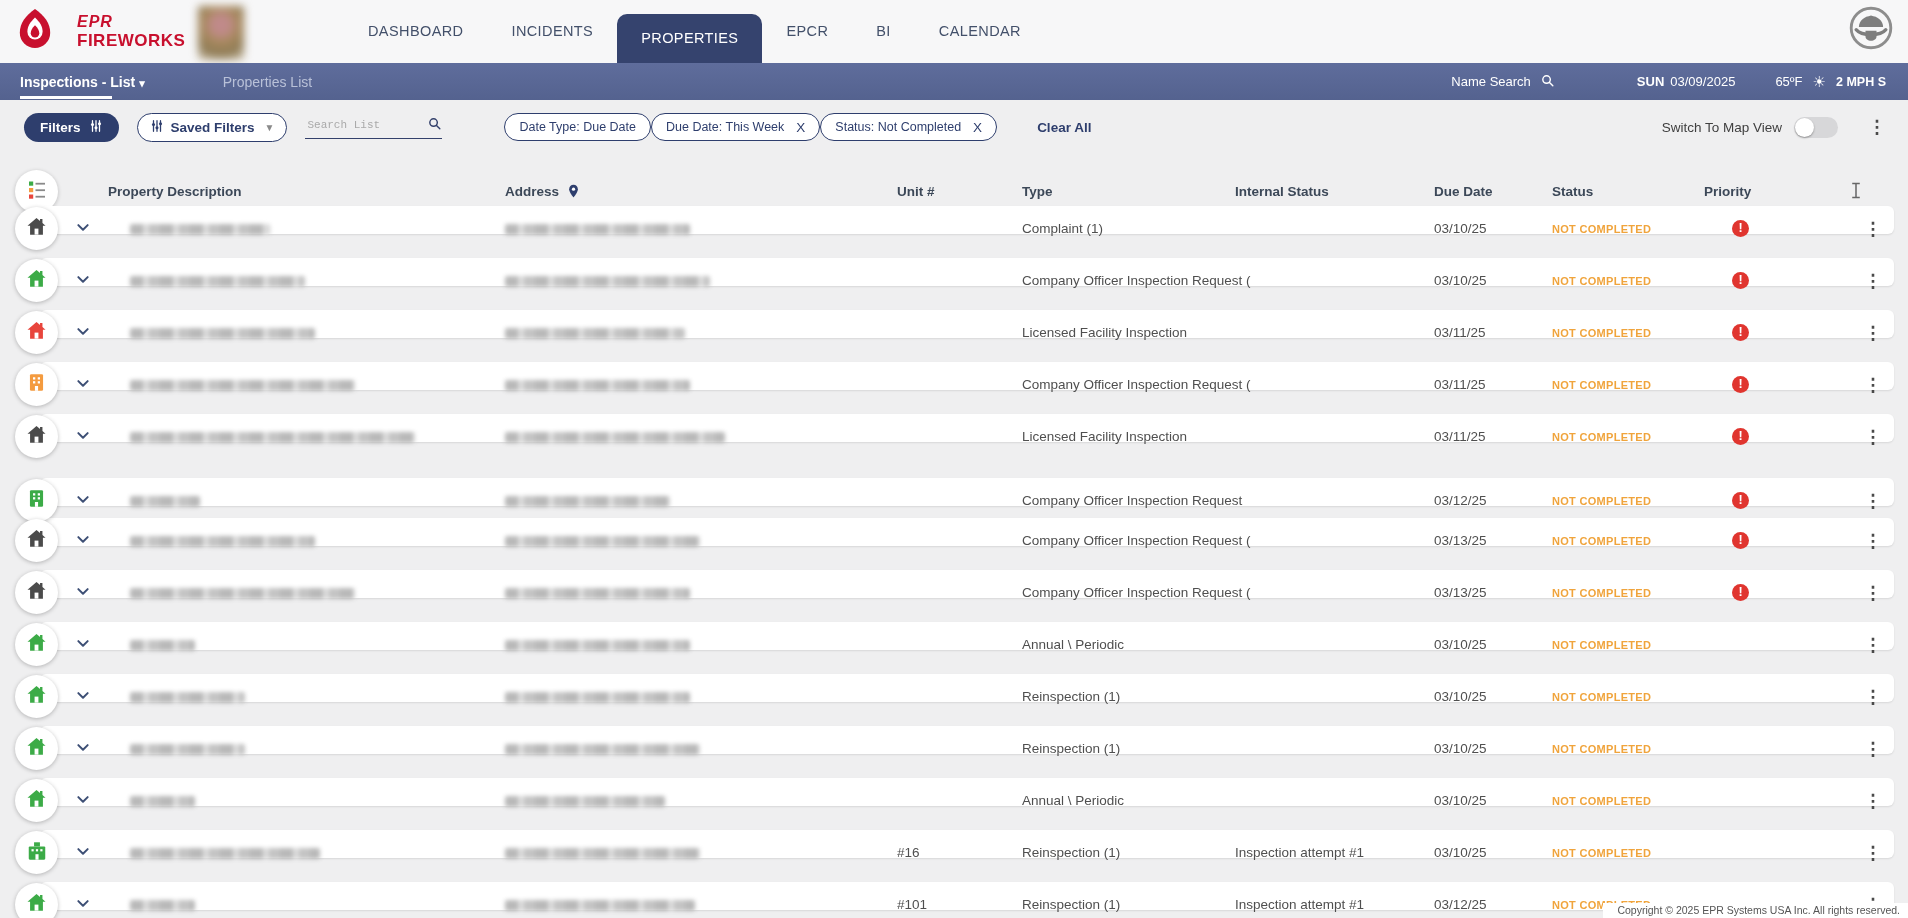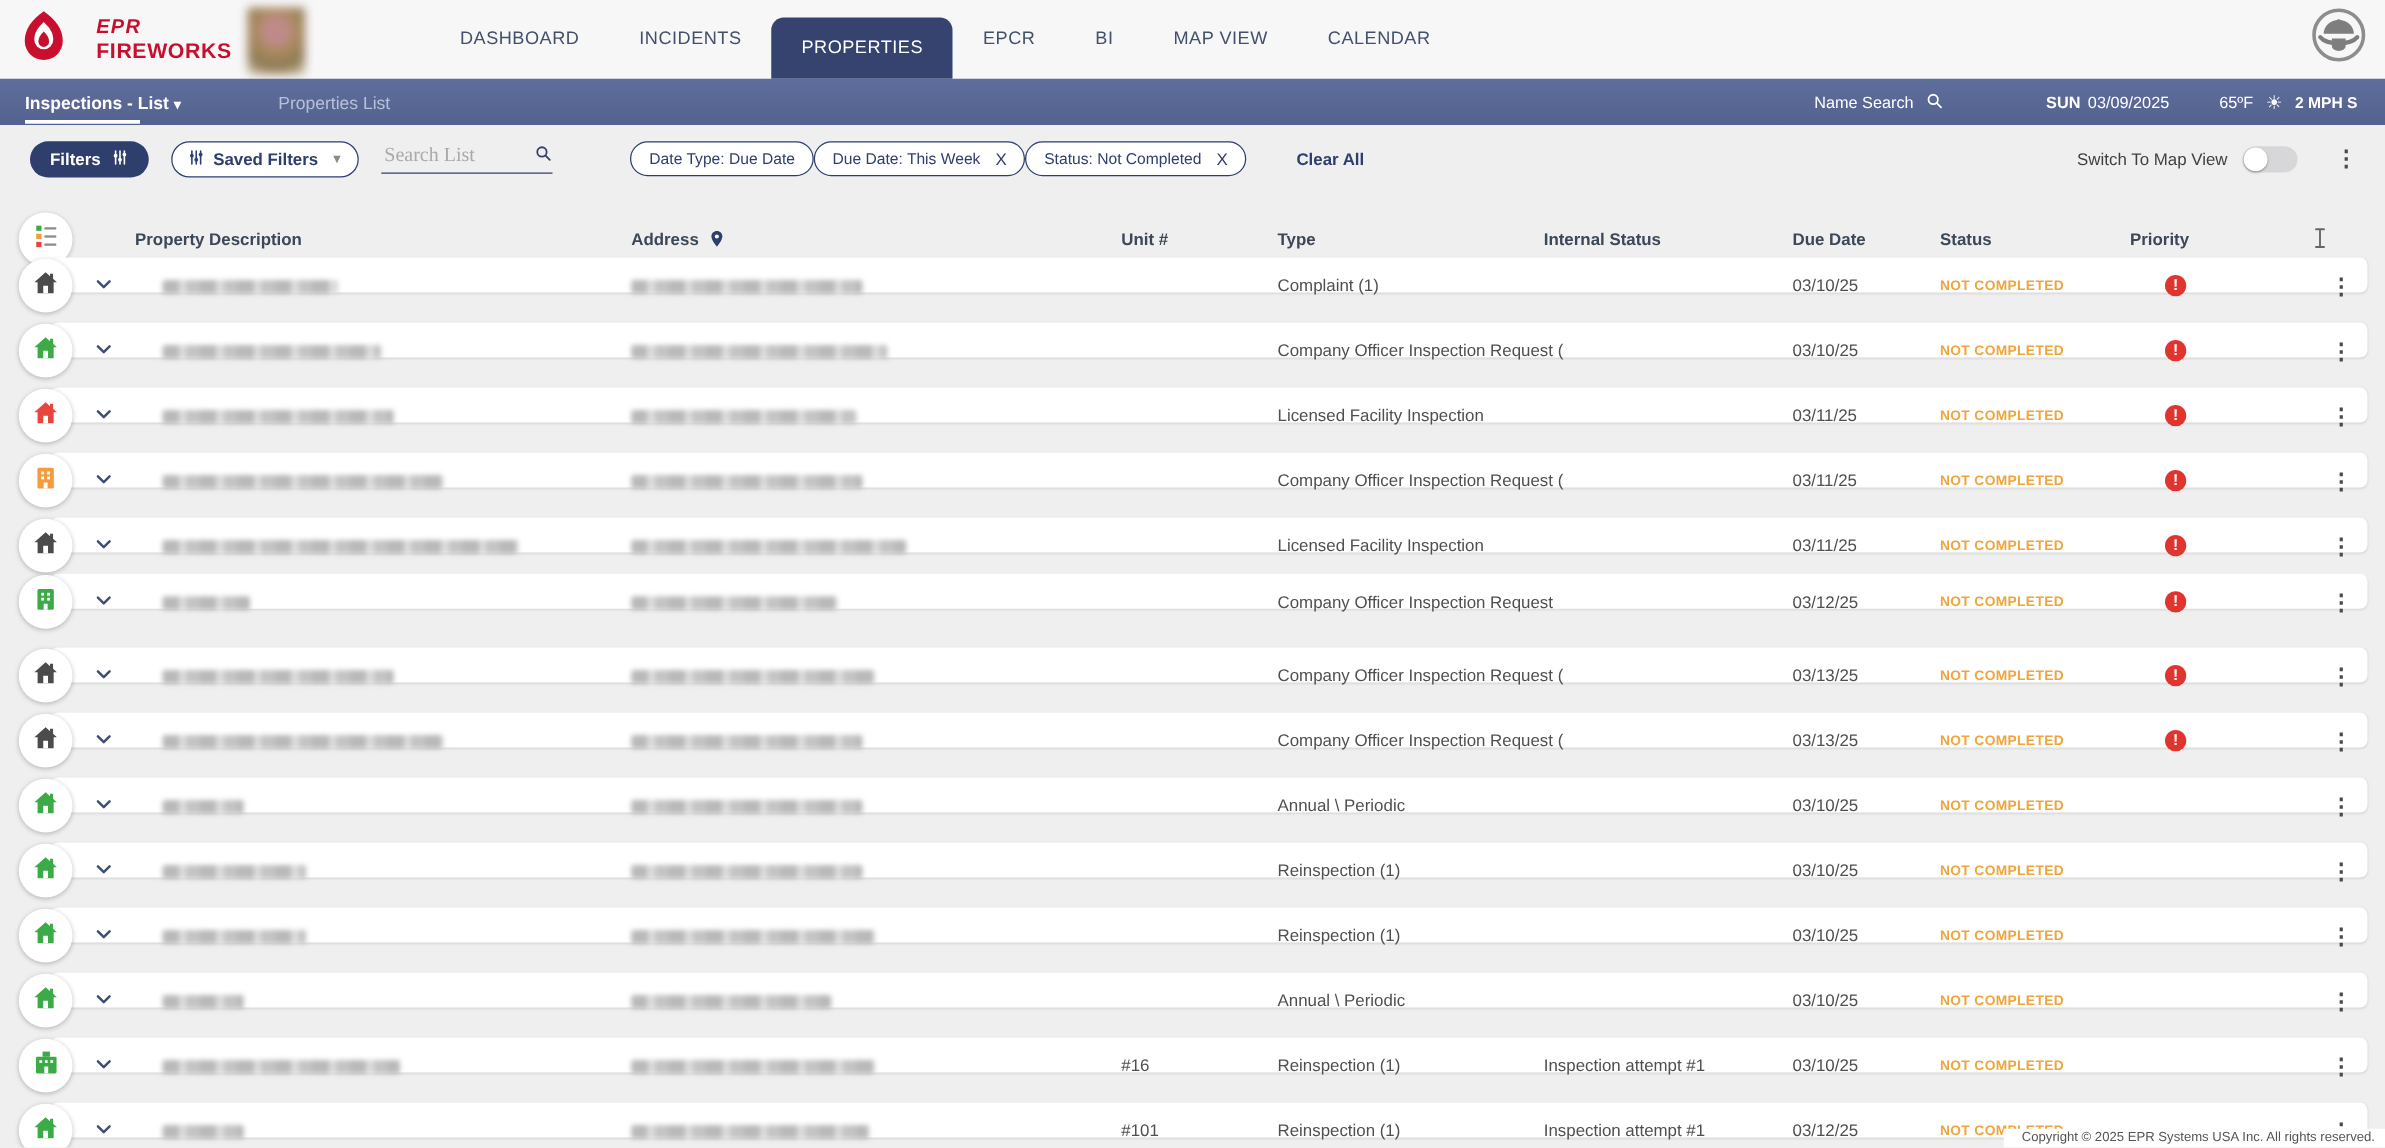--- a/index.html
+++ b/index.html
@@ -42,22 +42,22 @@
   .main{position:absolute;top:100px;left:0;right:0;bottom:0;background:#efeff0;}
   
   .filterbar{position:absolute;top:12px;left:24px;right:18px;height:30px;display:flex;align-items:center;}
   .btn-filters{background:#2e3e6d;color:#fff;border-radius:16px;height:29px;display:flex;align-items:center;
        gap:8px;padding:0 16px;font-size:13.5px;font-weight:700;cursor:pointer;}
   .btn-saved{margin-left:18px;background:#fff;border:1.5px solid #2e3e6d;border-radius:16px;height:27px;
        display:flex;align-items:center;gap:7px;padding:0 12px;font-size:13.5px;font-weight:700;color:#2e3e6d;cursor:pointer;}
   .btn-saved .dd{color:#8a8a8a;font-size:10px;margin-left:3px;}
   .searchwrap{margin-left:18px;display:flex;align-items:center;gap:26px;border-bottom:1.5px solid #33406b;
        padding-bottom:3px;}
-  .searchwrap input{border:none;outline:none;background:transparent;width:92px;font-size:16px;
-       font-family:Liberation Serif, serif;color:#000000;}
+  .searchwrap input{border:none;outline:none;background:transparent;width:92px;font-size:11px;
+       font-family:Liberation Mono, monospace;color:#000000;}
   .searchwrap input::placeholder{color:#a9a9a9;}
   .chips{display:flex;align-items:center;margin-left:62px;}
   .chip{background:#fff;border:1.4px solid #2e3e6d;border-radius:15px;height:26px;display:flex;
        align-items:center;padding:0 14px;font-size:12.5px;color:#2e3e6d;cursor:pointer;white-space:nowrap;}
   .chip .x{margin-left:12px;font-size:13.5px;font-weight:500;cursor:pointer;}
   .clearall{margin-left:40px;color:#2e3e6d;font-weight:700;font-size:13.5px;cursor:pointer;}
   .fb-right{margin-left:auto;display:flex;align-items:center;gap:12px;}
   .mapview-label{font-size:13.5px;color:#3f3f3f;}
   .toggle{width:44px;height:21px;border-radius:11px;background:#d7d7d9;position:relative;cursor:pointer;}
   .toggle .knob{position:absolute;left:1px;top:1px;width:19px;height:19px;border-radius:50%;background:#fff;
@@ -113,21 +113,20 @@
       <span class="logo-fire">FIREWORKS</span>
     </span>
   </div>
   <div class="brand-img"></div>
   <div class="nav" id="nav">
       <div class="tab">DASHBOARD</div>
       <div class="tab">INCIDENTS</div>
       <div class="tab active">PROPERTIES</div>
       <div class="tab">EPCR</div>
       <div class="tab">BI</div>
-      <div class="tab">MAP VIEW</div>
       <div class="tab">CALENDAR</div>
     </div>
   <div class="avatar">
     <span>
       <svg width="44" height="44" viewBox="0 0 40 40">
           <circle cx="20" cy="20" r="18" fill="none" stroke="#8d8d8d" stroke-width="2.6"></circle>
           <path d="M20 9c-6 0-11 4.5-11 10h22c0-5.5-5-10-11-10Z" fill="#7e7e7e"></path>
           <circle cx="20" cy="10.5" r="1.9" fill="#7e7e7e"></circle>
           <path d="M6.5 21.5c2.5 3 8 4.5 13.5 4.5s11-1.5 13.5-4.5" stroke="#7e7e7e" stroke-width="3" fill="none" stroke-linecap="round"></path>
           <path d="M15 22.5h10v5.5c0 2-2.2 3.6-5 3.6s-5-1.6-5-3.6Z" fill="#7e7e7e"></path>
@@ -385,21 +384,21 @@
       <span class="rc c-unit"></span>
       <span class="rc c-type">Licensed Facility Inspection</span>
       <span class="rc c-internal"></span>
       <span class="rc c-due">03/11/25</span>
       <span class="rc c-status">NOT COMPLETED</span>
       <span class="c-pri">!</span>
       <span class="c-kebab">⋮</span>
     </div>
   </div>
 
-  <div class="row" style="top: 359px;">
+  <div class="row" style="top: 378px;">
     <div class="row-circle">
           <span><svg width="21" height="21" viewBox="0 0 24 24">
               <rect x="4.5" y="2.5" width="15" height="19" rx="1.5" fill="#3cab47"></rect>
               <g fill="#fff">
                 <rect x="8" y="6" width="2.6" height="2.6"></rect>
                 <rect x="13.4" y="6" width="2.6" height="2.6"></rect>
                 <rect x="8" y="10.5" width="2.6" height="2.6"></rect>
                 <rect x="13.4" y="10.5" width="2.6" height="2.6"></rect>
                 <rect x="10.2" y="16" width="3.6" height="5.5"></rect>
               </g>

